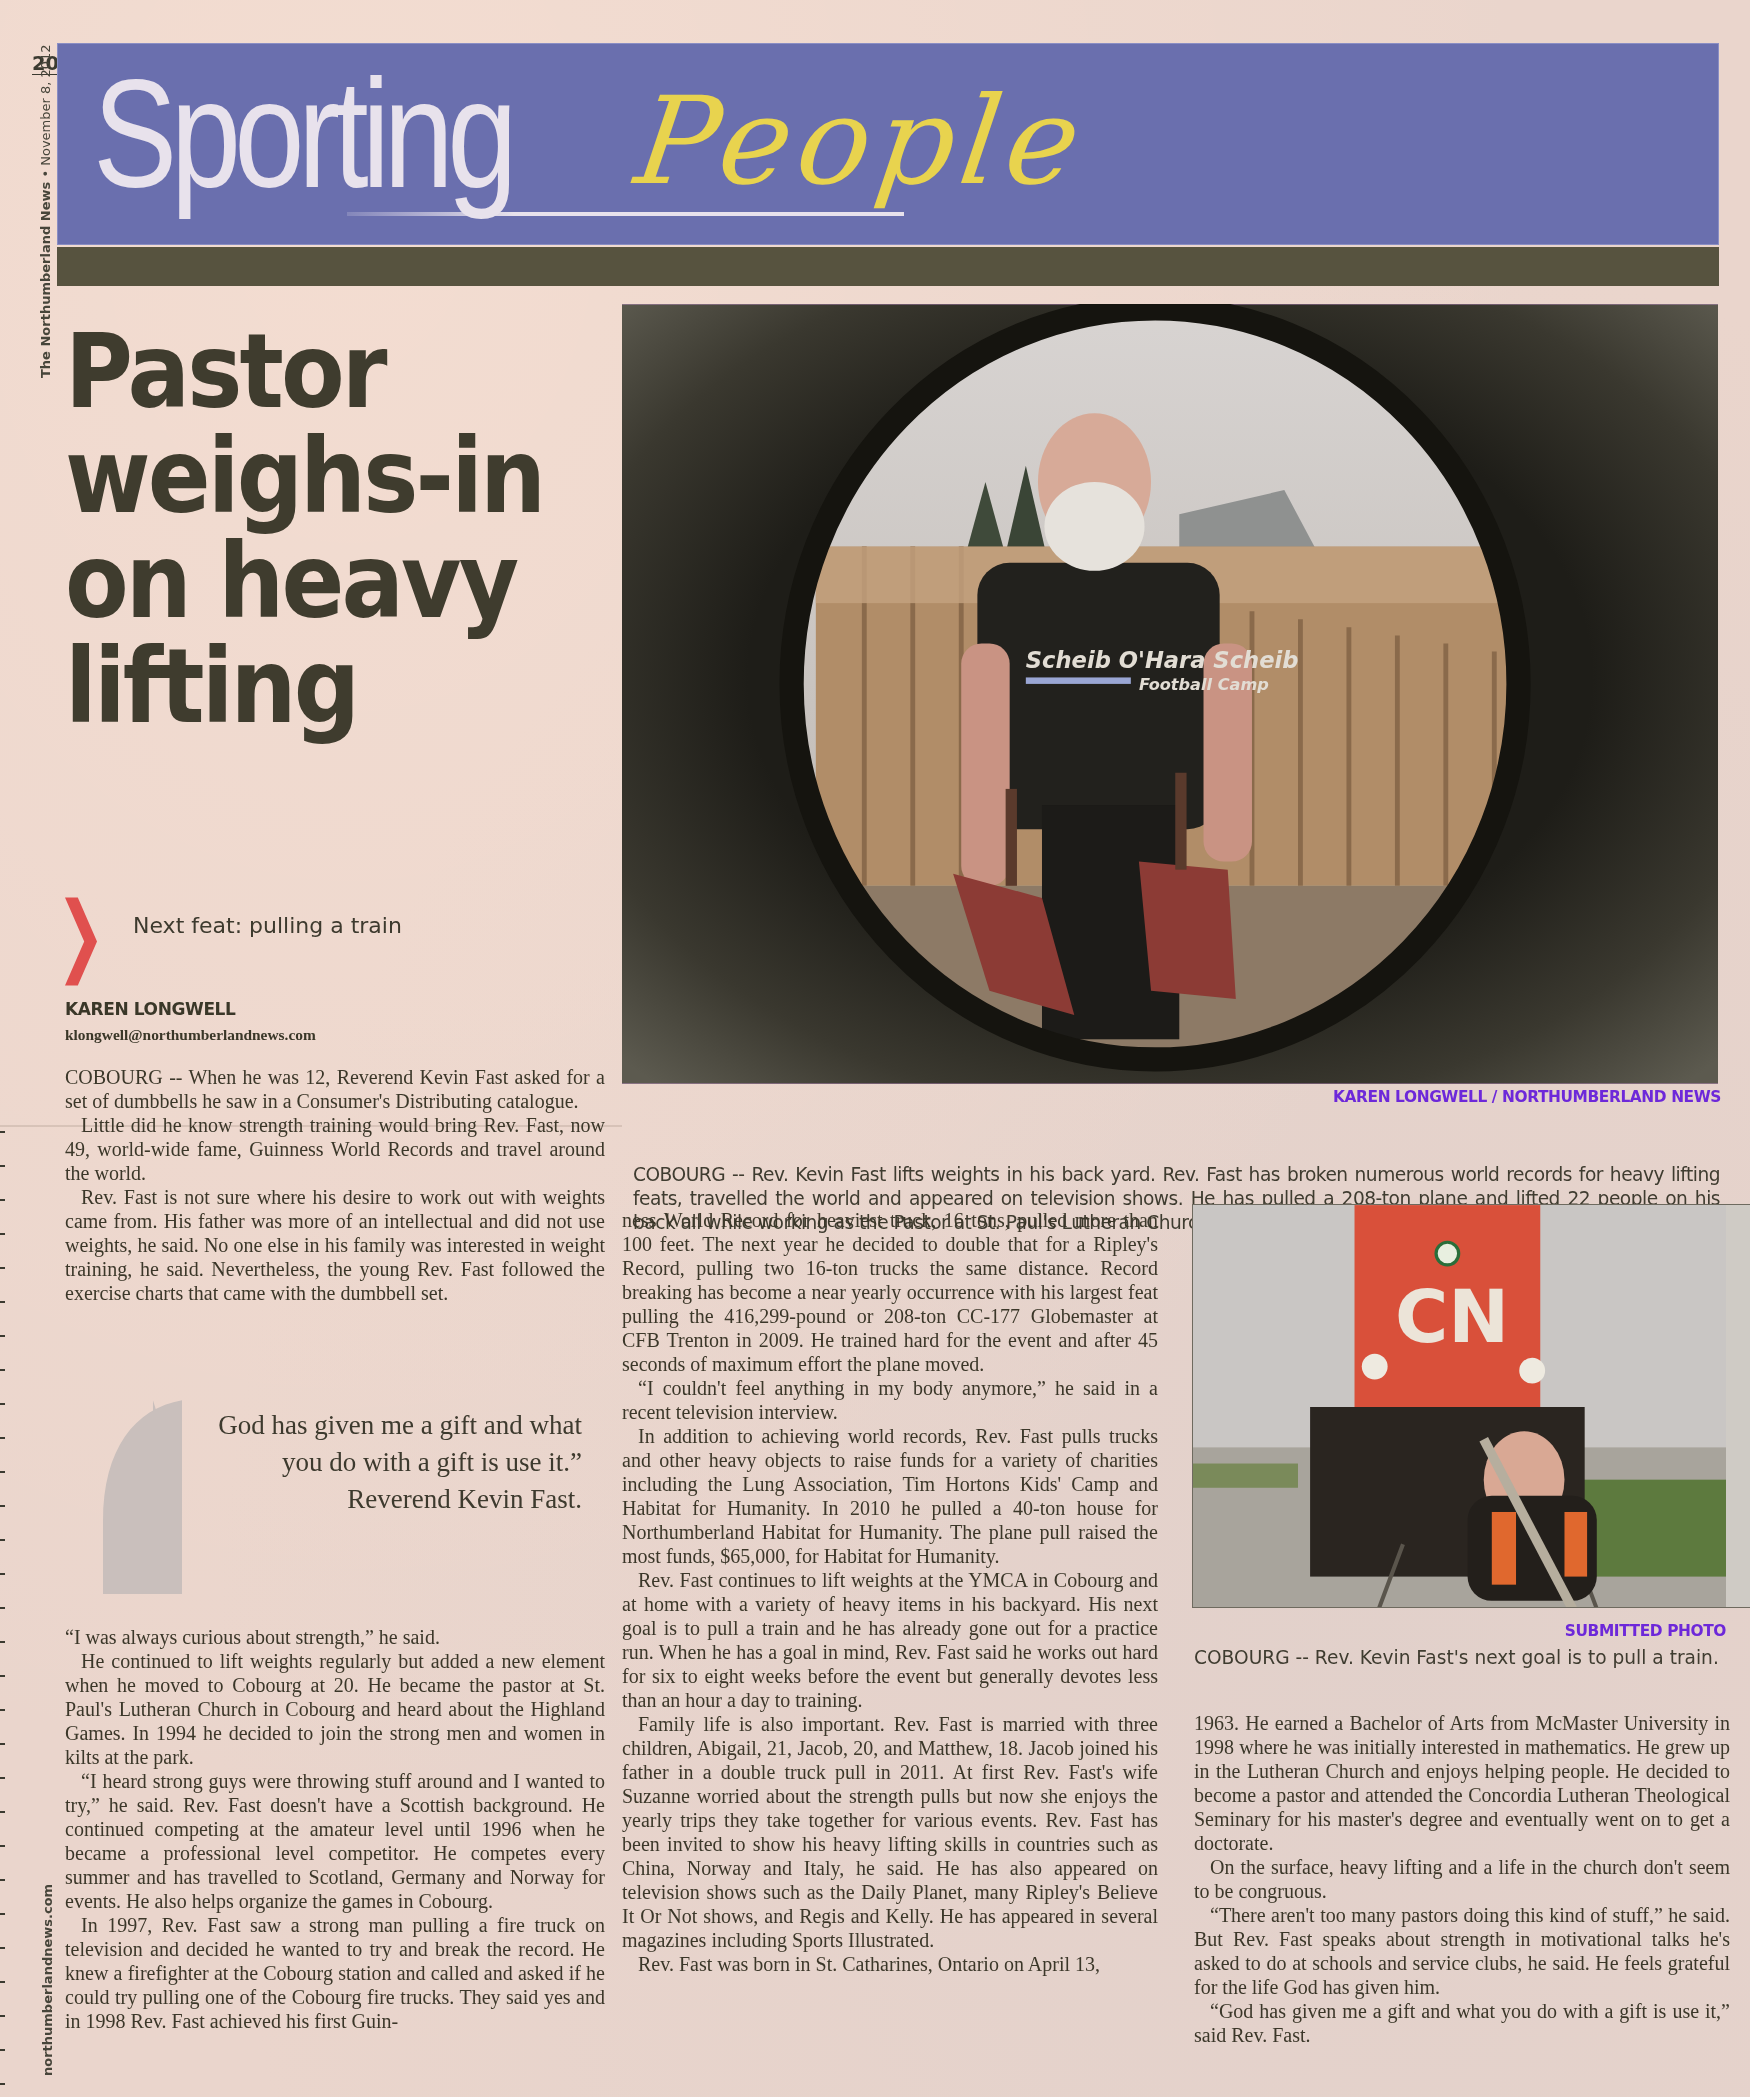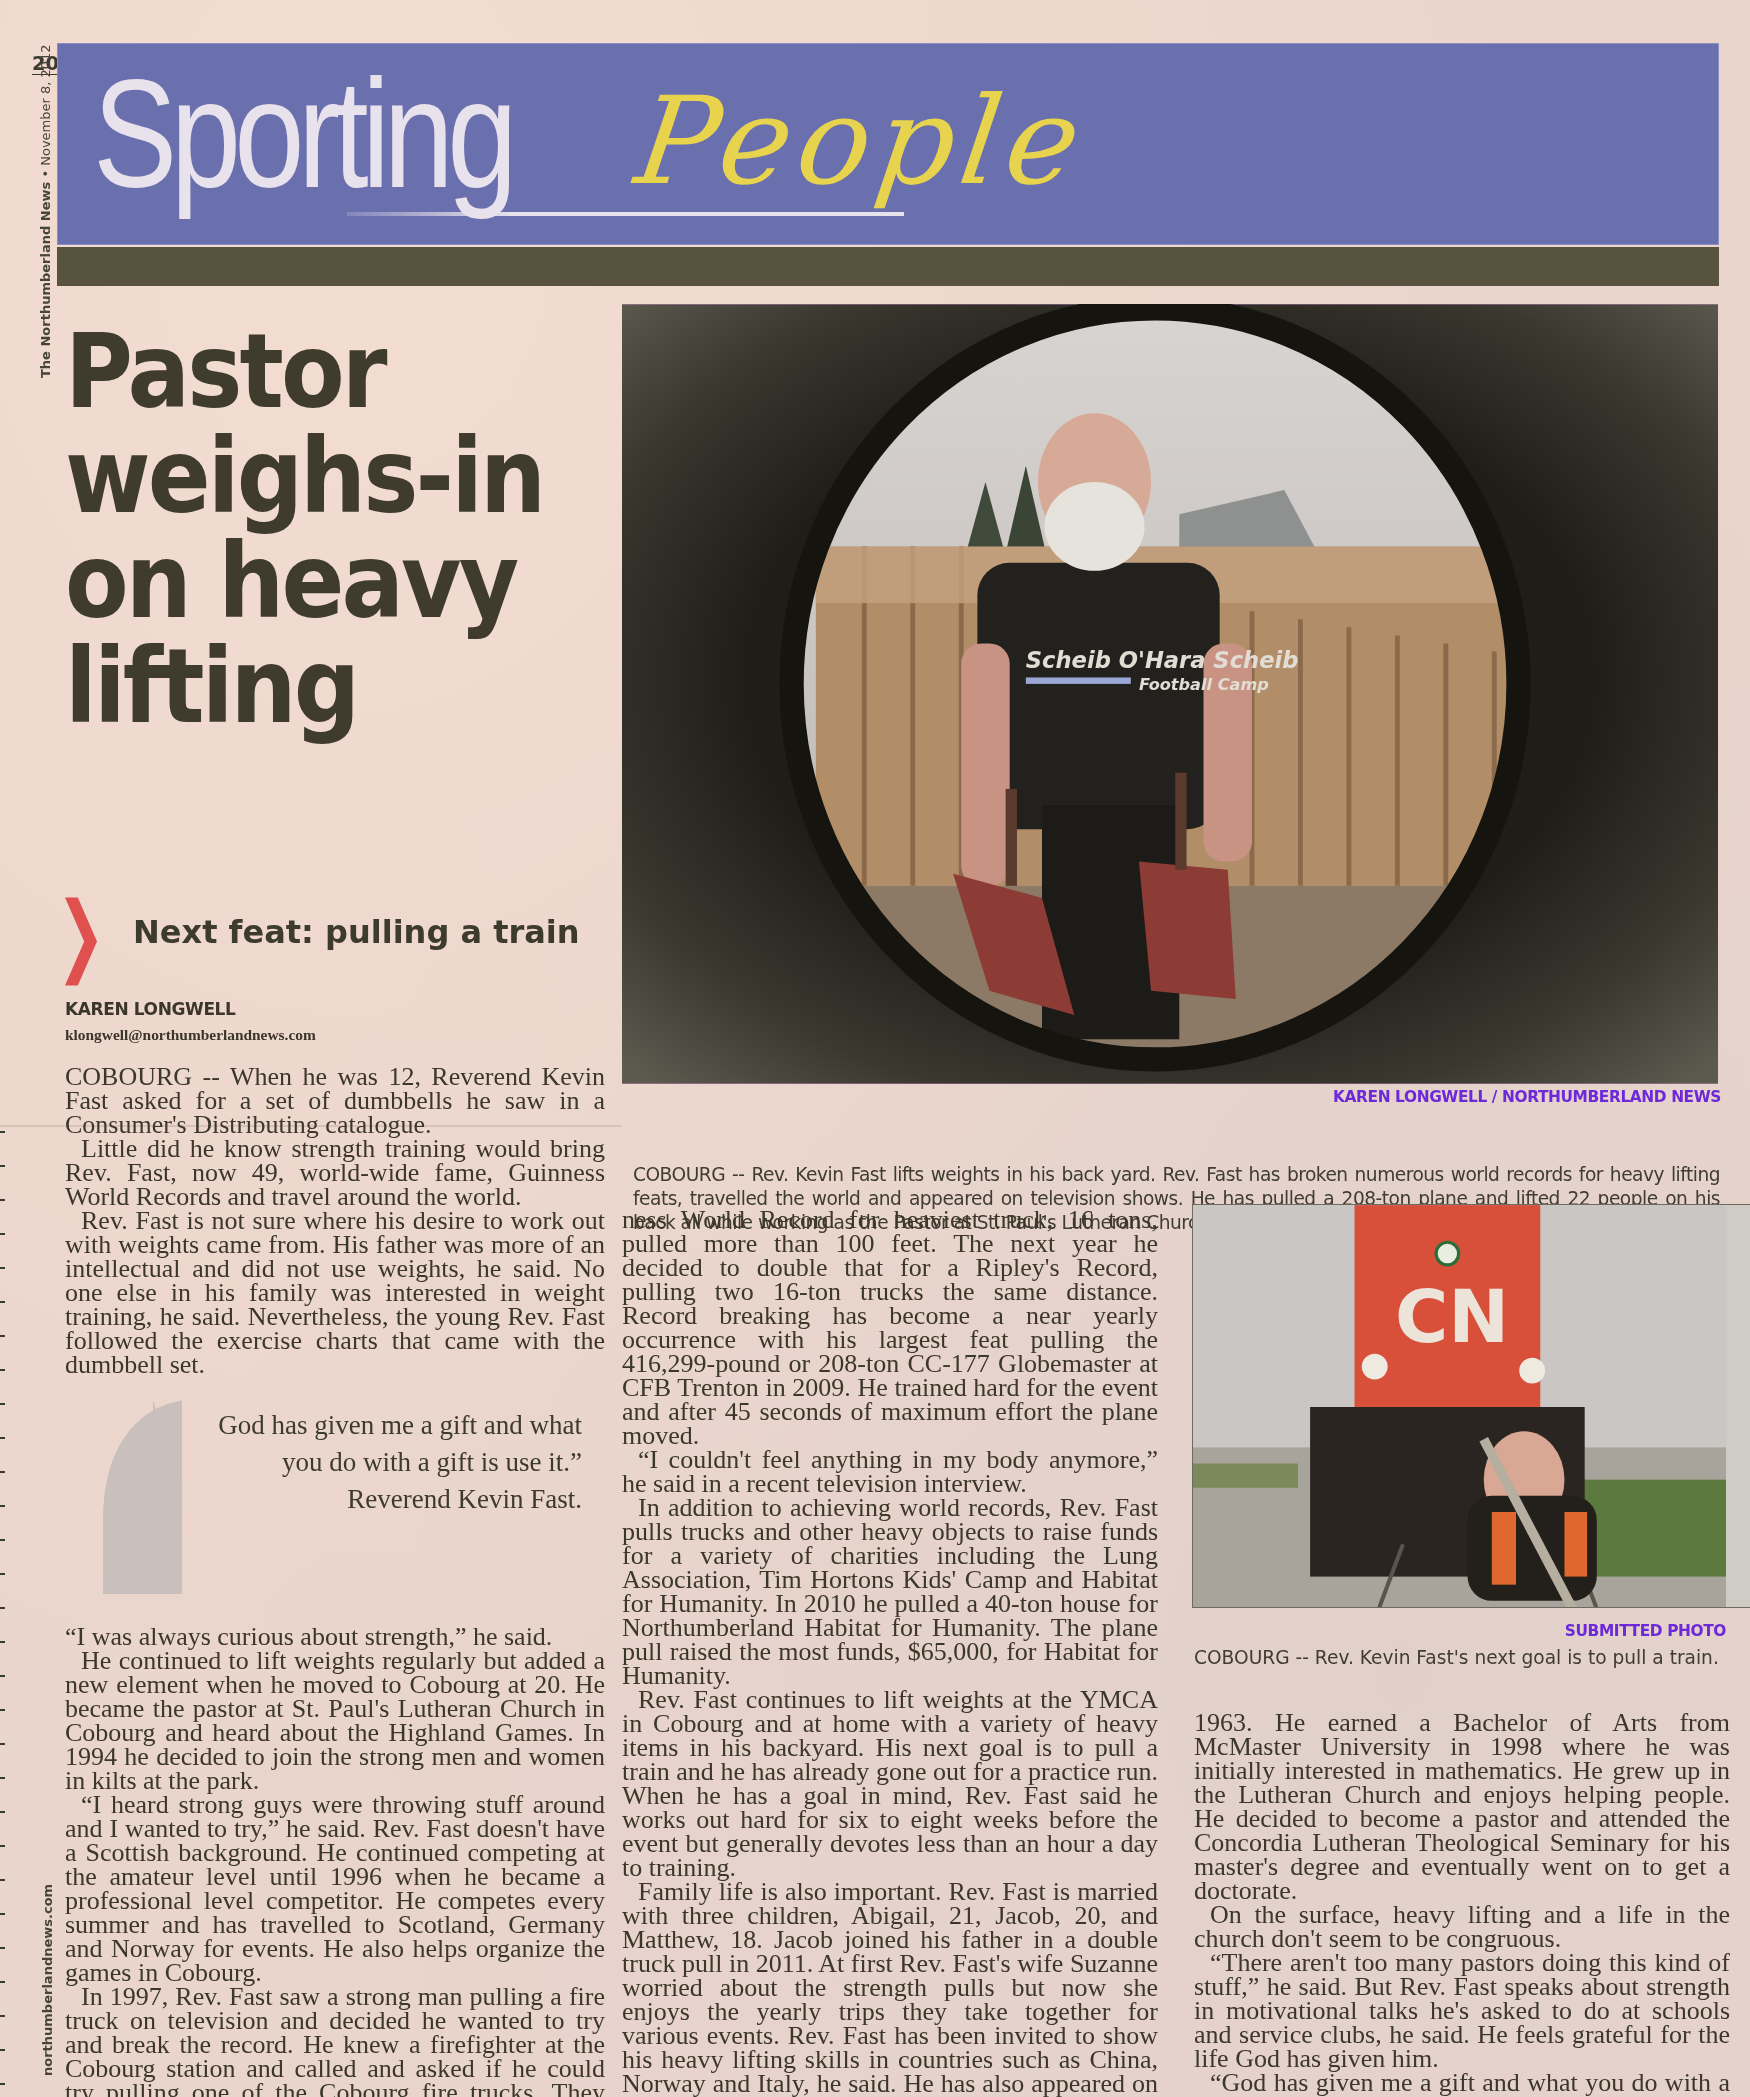--- a/index.html
+++ b/index.html
@@ -52,34 +52,34 @@
   
   .headline {
     left: 65px; top: 319px; width: 549px;
     font-family: "DejaVu Sans", sans-serif; font-weight: bold; color: #3f3c2e;
     font-size: 103px; line-height: 105px; letter-spacing: -3.2px;
     transform: scaleX(0.9); transform-origin: left top;
   }
   .deck-arrow { left: 65px; top: 897px; width: 32px; height: 89px; }
   .deck {
     left: 133px; top: 913px; font-family: "DejaVu Sans", sans-serif;
-    font-size: 32px; color: #3d3a2e; font-weight: bold;
+    font-size: 22px; color: #3d3a2e;
   }
   .byline {
     left: 65px; top: 999px; font-family: "DejaVu Sans", sans-serif;
     font-weight: bold; font-size: 17px; color: #3a3728; letter-spacing: -0.4px;
   }
   .byline-email {
     left: 65px; top: 1026px; font-family: "Liberation Serif", serif;
     font-weight: bold; font-size: 15.4px; color: #3a3728;
   }
 
   
   .col p {
-    font-family: "Liberation Serif", serif; font-size: 26px; line-height: 24px;
+    font-family: "Liberation Serif", serif; font-size: 20px; line-height: 24px;
     color: #3b3729; text-align: justify; text-indent: 16px;
     hyphens: auto;
   }
   .col p.noindent { text-indent: 0; }
   .col1a { left: 65px; top: 1065px; width: 540px; }
   .col1b { left: 65px; top: 1625px; width: 540px; }
   .col2 { left: 622px; top: 1208px; width: 536px; }
   .col3 { left: 1194px; top: 1711px; width: 536px; }
 
   

